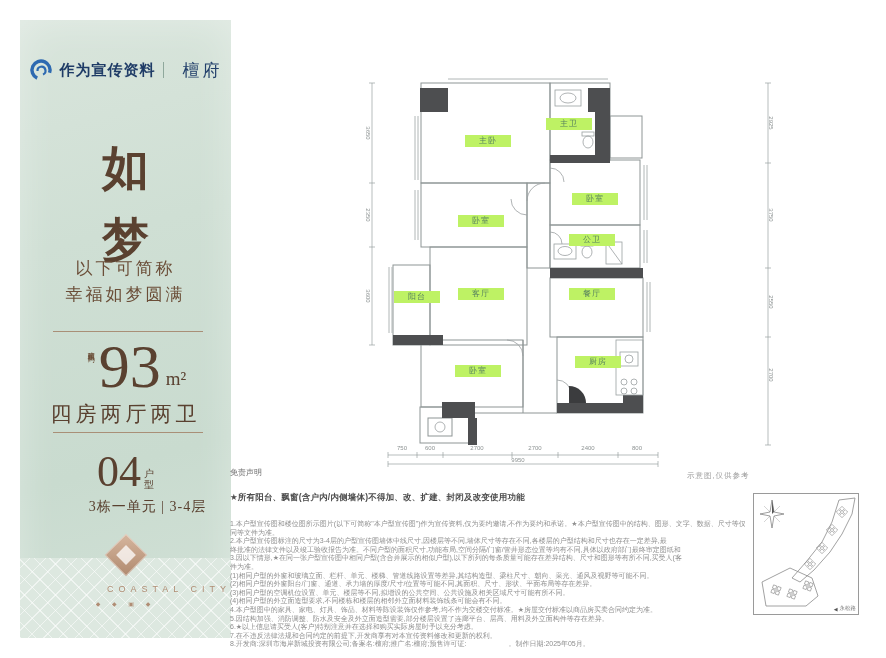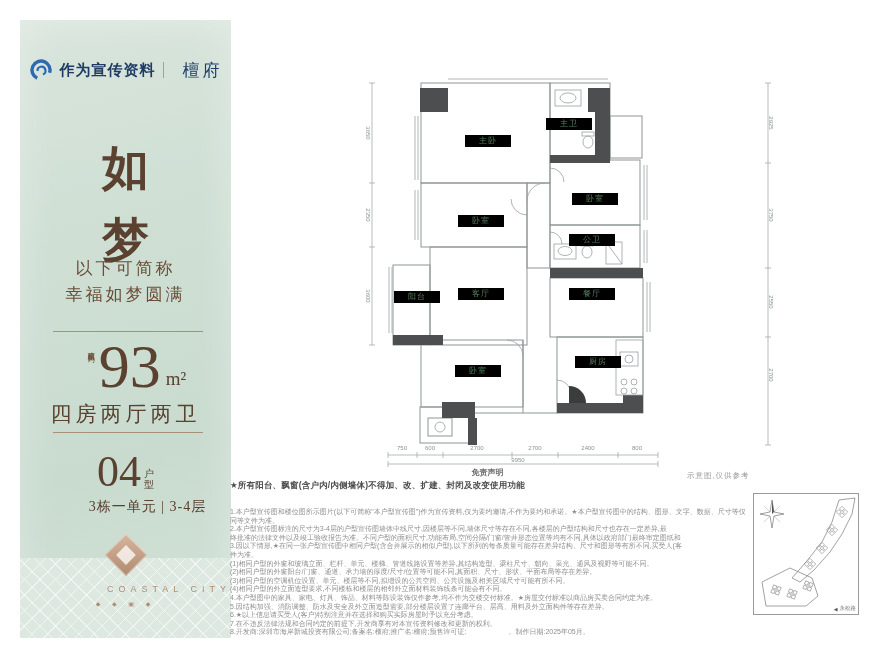--- a/index.html
+++ b/index.html
@@ -44,29 +44,29 @@
     font-family:"Liberation Serif","DejaVu Serif",serif;font-size:14px;color:#5a4130;letter-spacing:1px;padding-left:44px;}
   .diamond-logo{position:absolute;top:520px;left:50%;width:30px;height:30px;transform:translateX(-50%) rotate(45deg);
     background:linear-gradient(135deg,#d6b69e,#b08a6f);box-shadow:0 0 0 1px rgba(255,255,255,.4) inset;}
   .diamond-inner{position:absolute;left:8px;top:8px;width:14px;height:14px;background:rgba(255,255,255,.75);}
   .coastal{position:absolute;top:564px;left:0;right:0;text-align:right;font-size:9px;letter-spacing:5px;color:#b08d74;}
   .ornaments{position:absolute;top:580px;left:0;right:0;text-align:center;font-size:6px;letter-spacing:5px;color:#b08d74;}
   
   .plan-svg{position:absolute;left:358px;top:70px;}
   .chip{
     position:absolute;transform:translate(-50%,-50%);
-    background:#000000;color:#56805e;font-size:8px;letter-spacing:1px;
+    background:#bef264;color:#56805e;font-size:8px;letter-spacing:1px;
     padding:2px 14px;line-height:1;white-space:nowrap;
   }
   .dim{position:absolute;font-size:6px;color:#8d9393;transform:translate(-50%,-50%);white-space:nowrap;}
   .dim-v{writing-mode:vertical-rl;}
   .ref-note{position:absolute;left:687px;top:471px;font-size:7.5px;color:#9a9a9a;letter-spacing:1px;}
   
   .disclaimer{position:absolute;left:230px;top:467px;width:515px;}
-  .disc-title{font-size:8px;font-weight:700;color:#6f6f6f;margin-bottom:2px;text-align:center;}
+  .disc-title{font-size:8px;font-weight:400;color:#6f6f6f;margin-bottom:14px;}
   .disc-headline{font-size:8.5px;font-weight:700;color:#4c4c4c;margin-bottom:16px;letter-spacing:.2px;}
   .disc-line{font-size:7px;line-height:8.6px;color:#8f8f8f;white-space:nowrap;overflow:hidden;}
   
   .siteplan{position:absolute;left:753px;top:493px;width:104px;height:120px;background:#fff;border:1px solid #9a9a9a;}
   .road-label{position:absolute;right:2px;bottom:2px;font-size:5.5px;color:#777;display:flex;align-items:center;gap:2px;}
   .road-arrow{font-size:5px;color:#555;}
 </style>
 </head>
 <body>
 

